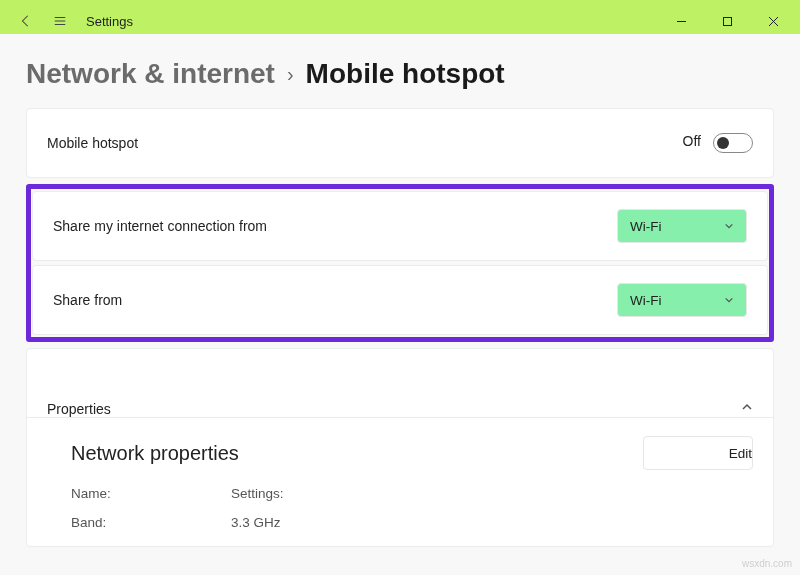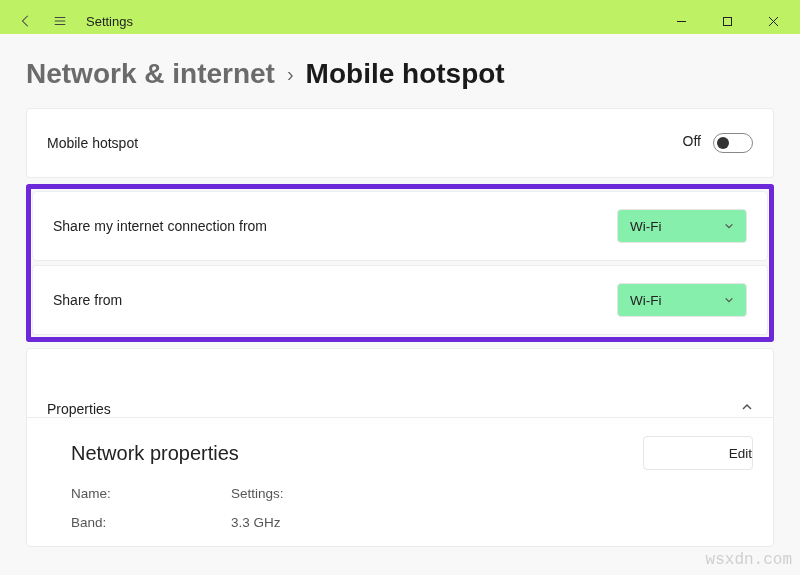--- a/index.html
+++ b/index.html
@@ -115,21 +115,21 @@
     .np-title { font-size: 20px; color: #222; }
     .edit-btn {
       min-width: 110px; height: 34px; border: 1px solid #e6e6e6; border-radius: 4px;
       background: #fff; font-size: 13.5px; color: #222; display: flex; align-items: center; justify-content: flex-end;
     }
     .np-grid { display: grid; grid-template-columns: 160px 1fr; row-gap: 14px; font-size: 13.5px; color: #555; }
     .np-key { color: #555; }
     .np-val { color: #555; }
 
     .watermark {
-      position: absolute; bottom: 6px; right: 8px; font-size: 16px; color: #cfcfcf; font-family: Liberation Mono, monospace; margin-left: 32px;
+      position: absolute; bottom: 6px; right: 8px; font-size: 10px; color: #cfcfcf; font-family: Liberation Sans, sans-serif; margin-left: 32px;
     }
   </style>
 </head>
 <body>
 
 <div class="titlebar">
   <div class="titlebar-left">
     <span class="tb-icon">
       <svg viewBox="0 0 16 16">
           <path d="M10 2 L4 8 L10 14"></path>

